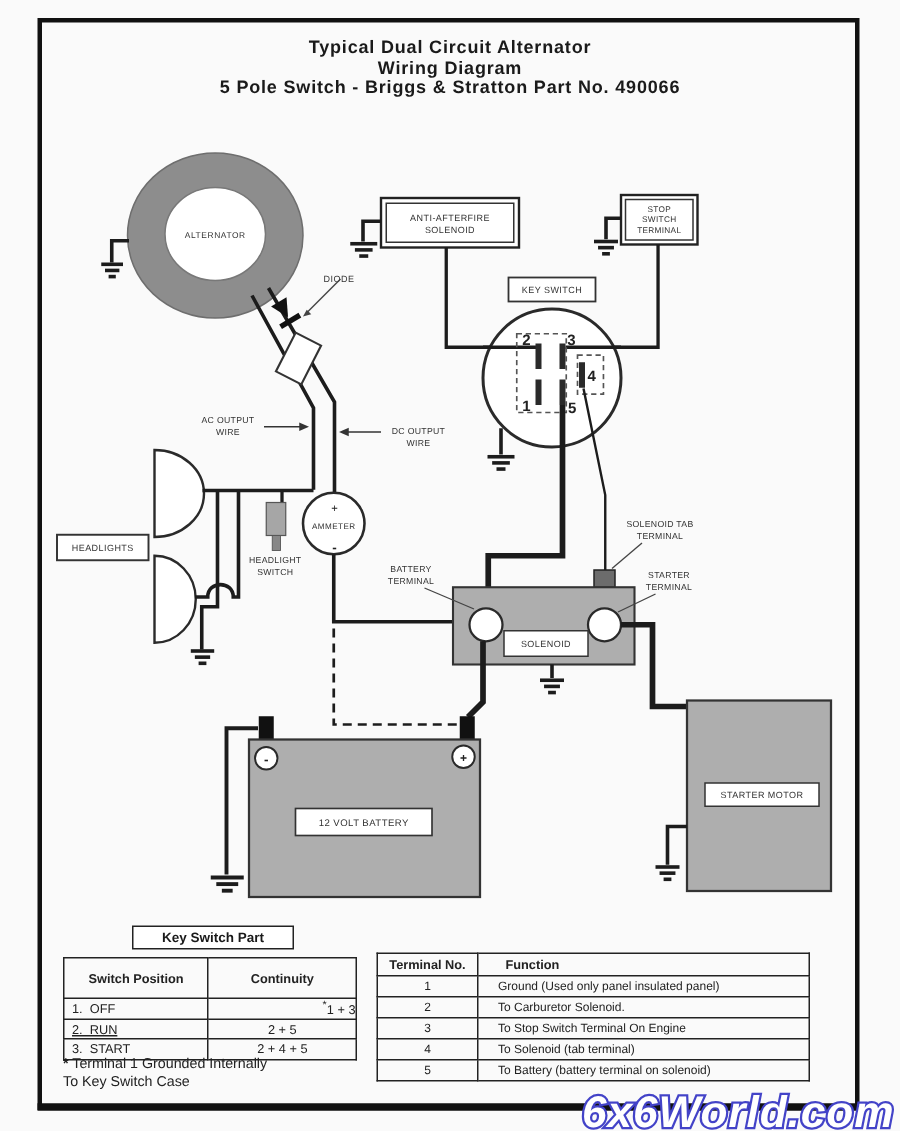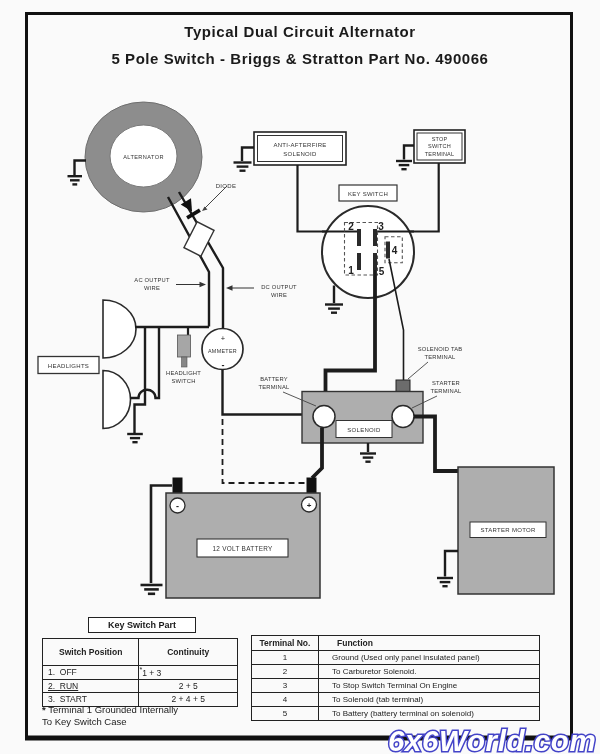--- a/index.html
+++ b/index.html
@@ -1,19 +1,19 @@
 <!DOCTYPE html>
 <html><head><meta charset="utf-8">
 <style>
 html,body{margin:0;padding:0;background:#fff;}
 #page{position:relative;width:600px;height:754px;background:#fafafa;overflow:hidden;
   font-family:"Liberation Sans",sans-serif;}
 #page > *{filter:blur(0.28px);}
 .abs{position:absolute;}
-.ttl{width:600px;text-align:center;font-weight:bold;color:#1a1a1a;font-size:15px;line-height:13px;letter-spacing:0.55px;}
+.ttl{width:600px;text-align:center;font-weight:bold;color:#1a1a1a;font-size:12px;line-height:13px;letter-spacing:0.55px;}
 table{border-collapse:collapse;}
 td,th{border:1px solid #222;font-family:"Liberation Sans",sans-serif;color:#222;padding:0;}
 </style></head>
 <body>
 <div id="page">
 <svg class="abs" style="left:0;top:0" width="600" height="754" viewBox="0 0 600 754" font-family="Liberation Sans, sans-serif">
 <rect x="26.5" y="13.5" width="545" height="725" fill="none" stroke="#111" stroke-width="3"></rect>
       <line x1="25" y1="738" x2="572.5" y2="738" stroke="#111" stroke-width="5"></line>
       <ellipse cx="143.5" cy="157" rx="58.5" ry="55" fill="#8d8d8d" stroke="#6e6e6e" stroke-width="1"></ellipse>
       <ellipse cx="143.5" cy="156" rx="33.5" ry="31" fill="#fff" stroke="#787878" stroke-width="1"></ellipse>
@@ -142,34 +142,35 @@
       <rect x="458" y="467" width="96" height="127" fill="#aeaeae" stroke="#333" stroke-width="1.5"></rect>
       <rect x="470" y="522" width="76" height="15.5" fill="#fff" stroke="#333" stroke-width="1"></rect>
       <text x="508" y="532" font-size="6" fill="#333" text-anchor="middle" letter-spacing="0.3">STARTER MOTOR</text>
       <path d="M458,551 H445 V576.5" fill="none" stroke="#1c1c1c" stroke-width="2.4"></path>
       <line x1="437.0" y1="578.0" x2="453.0" y2="578.0" stroke="#1c1c1c" stroke-width="2.4"></line>
       <line x1="439.7" y1="582.1" x2="450.3" y2="582.1" stroke="#1c1c1c" stroke-width="2.4"></line>
       <line x1="442.4" y1="586.2" x2="447.6" y2="586.2" stroke="#1c1c1c" stroke-width="2.4"></line>
 </svg>
 
 <div class="abs ttl" style="left:0;top:25px;">Typical Dual Circuit Alternator</div>
+<div class="abs ttl" style="left:0;top:38.5px;">Wiring Diagram</div>
 <div class="abs ttl" style="left:0;top:52px;">5 Pole Switch - Briggs &amp; Stratton Part No. 490066</div>
 
 <div class="abs" style="left:88px;top:617px;width:106px;height:14px;border:1.5px solid #222;background:#fff;
  font-weight:bold;font-size:9px;line-height:14px;text-align:center;color:#1a1a1a;">Key Switch Part</div>
 
 <table class="abs" style="left:42px;top:638px;width:196px;border:1.5px solid #222;font-size:8.5px;">
 <tbody>
         <tr style="height:27px;">
           <th style="width:97px;font-size:8.5px;">Switch Position</th>
           <th style="width:99px;font-size:8.5px;">Continuity</th>
         </tr>
 <tr style="height:13.5px;">
           <td style="padding-left:5px;">1.&nbsp; OFF</td>
-          <td style="text-align:left;"><sup>*</sup>1 + 3</td>
+          <td style="text-align:right;"><sup>*</sup>1 + 3</td>
         </tr>
 <tr style="height:13.5px;">
           <td style="padding-left:5px;text-decoration:underline;">2.&nbsp; RUN</td>
           <td style="text-align:center;">2 + 5</td>
         </tr>
 <tr style="height:13.5px;padding-left:12px;">
           <td style="padding-left:5px;">3.&nbsp; START</td>
           <td style="text-align:center;">2 + 4 + 5</td>
         </tr>
 </tbody>

